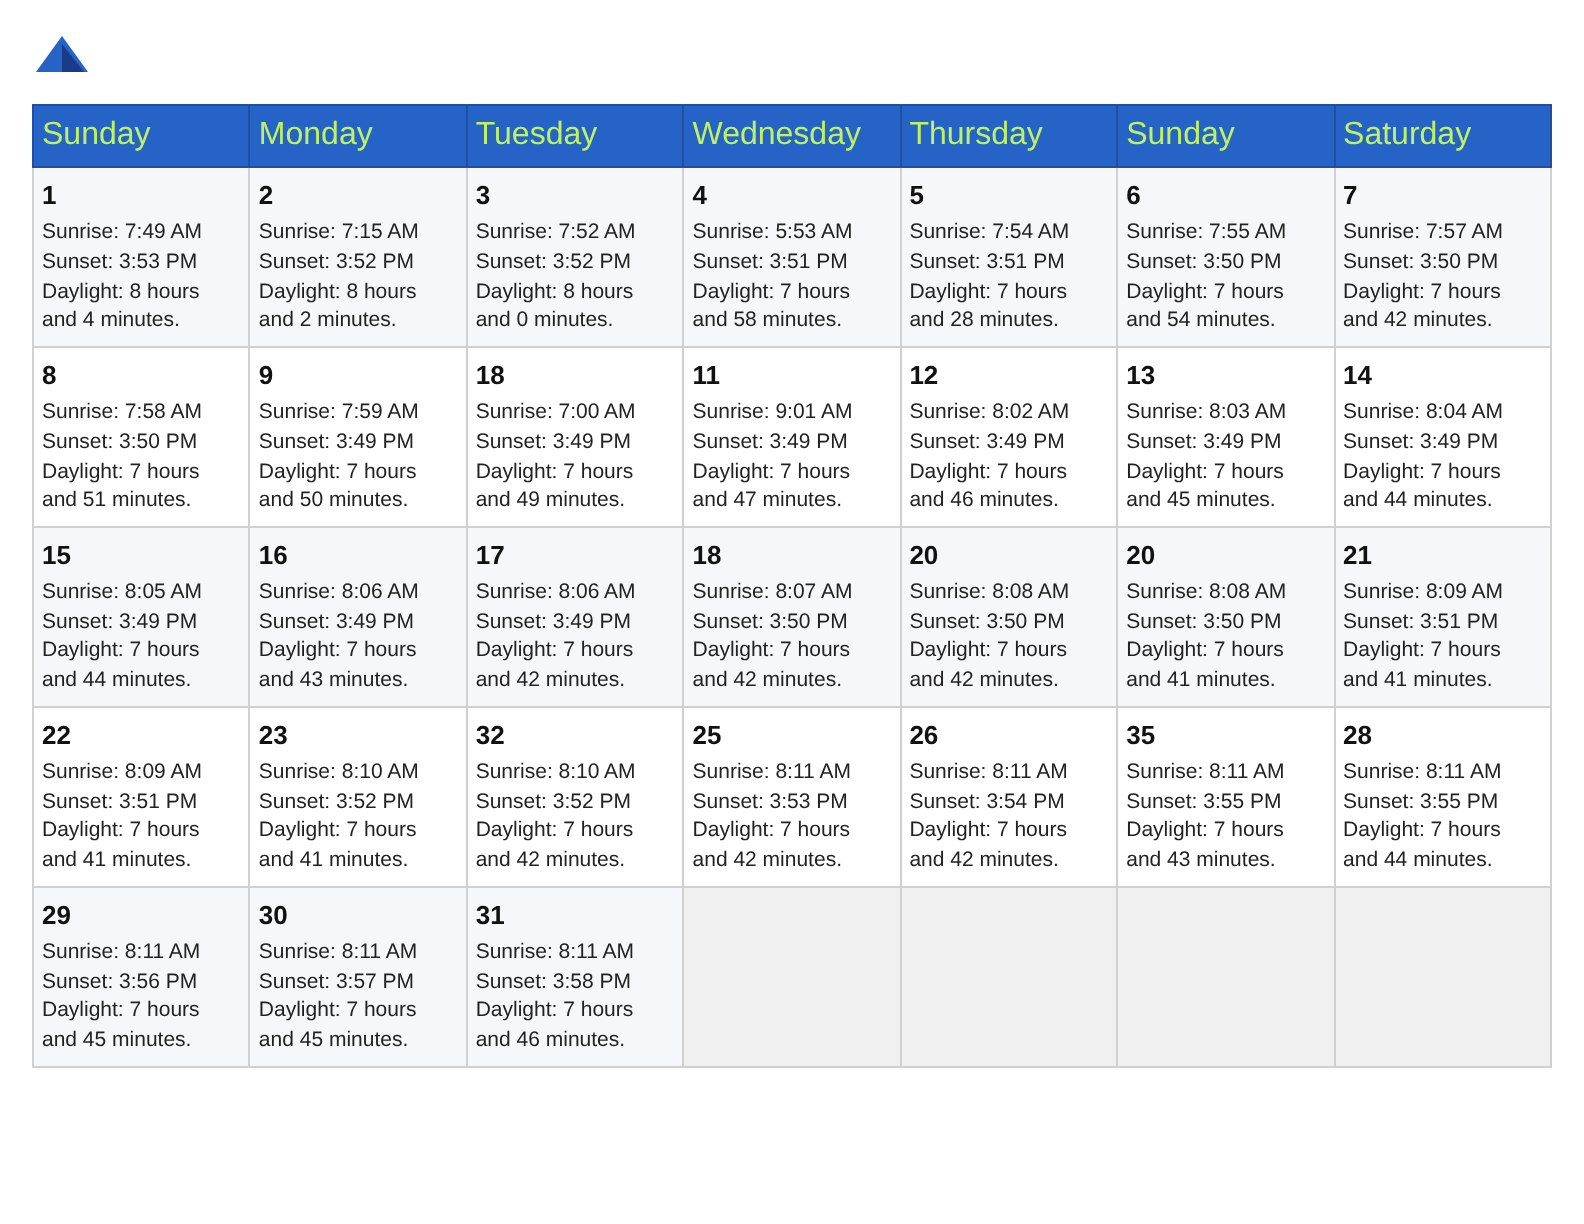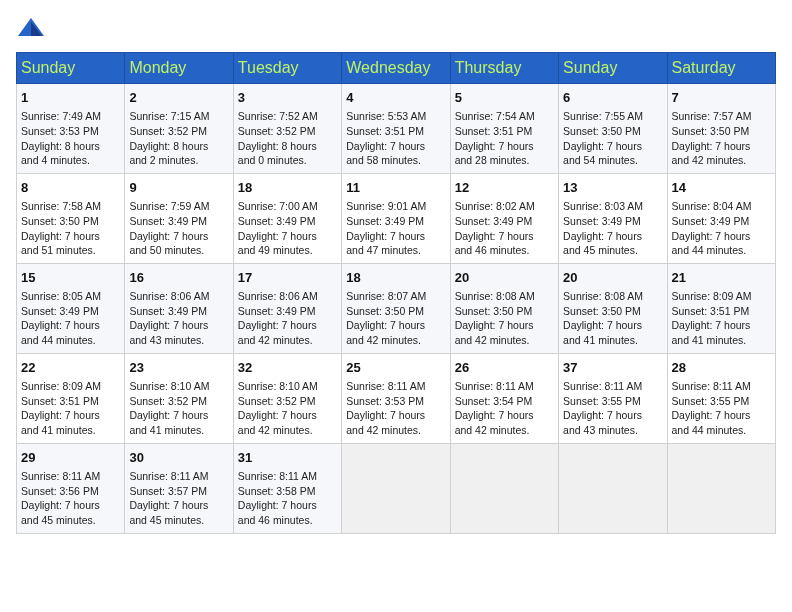--- a/index.html
+++ b/index.html
@@ -303,21 +303,21 @@
           <div>and 42 minutes.</div>
         </td>
         <td>
           <span class="day-num">26</span>
           <div>Sunrise: 8:11 AM</div>
           <div>Sunset: 3:54 PM</div>
           <div>Daylight: 7 hours</div>
           <div>and 42 minutes.</div>
         </td>
         <td>
-          <span class="day-num">37</span>
+          <span class="day-num">35</span>
           <div>Sunrise: 8:11 AM</div>
           <div>Sunset: 3:55 PM</div>
           <div>Daylight: 7 hours</div>
           <div>and 43 minutes.</div>
         </td>
         <td>
           <span class="day-num">28</span>
           <div>Sunrise: 8:11 AM</div>
           <div>Sunset: 3:55 PM</div>
           <div>Daylight: 7 hours</div>

